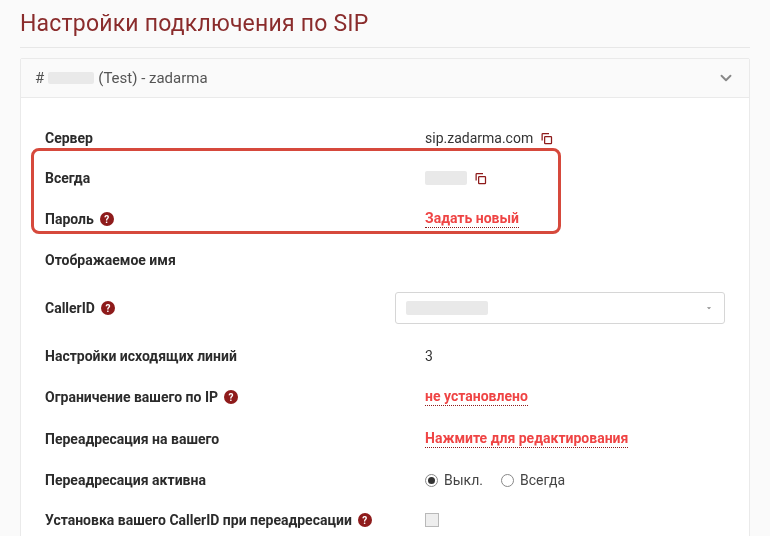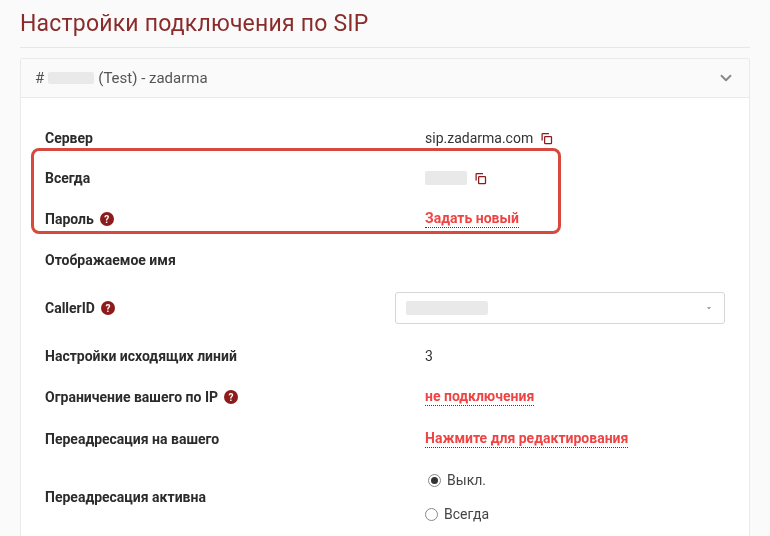--- a/index.html
+++ b/index.html
@@ -121,21 +121,20 @@
     justify-content: space-between;
     padding: 0 10px;
     background: #fff;
     cursor: pointer;
   }
   .select-box .caret svg { display:block; color:#888; }
   .radio-group {
     display: flex;
     align-items: center;
     gap: 18px;
-    flex-direction: column;
   }
   .radio-item {
     display: flex;
     align-items: center;
     gap: 6px;
     cursor: pointer;
     color: #444;
   }
   .radio-o {
     width: 13px; height: 13px; border-radius: 50%;
@@ -240,21 +239,21 @@
           <span>3</span>
         </div>
       </div>
 
       <div class="row">
         <div class="label">
           <span>Ограничение вашего по IP</span>
           <span class="help-icon">?</span>
         </div>
         <div class="value">
-          <a class="link-dotted">не подключения</a>
+          <a class="link-dotted">не установлено</a>
         </div>
       </div>
 
       <div class="row">
         <div class="label">Переадресация на вашего</div>
         <div class="value">
           <a class="link-dotted">Нажмите для редактирования</a>
         </div>
       </div>
 

